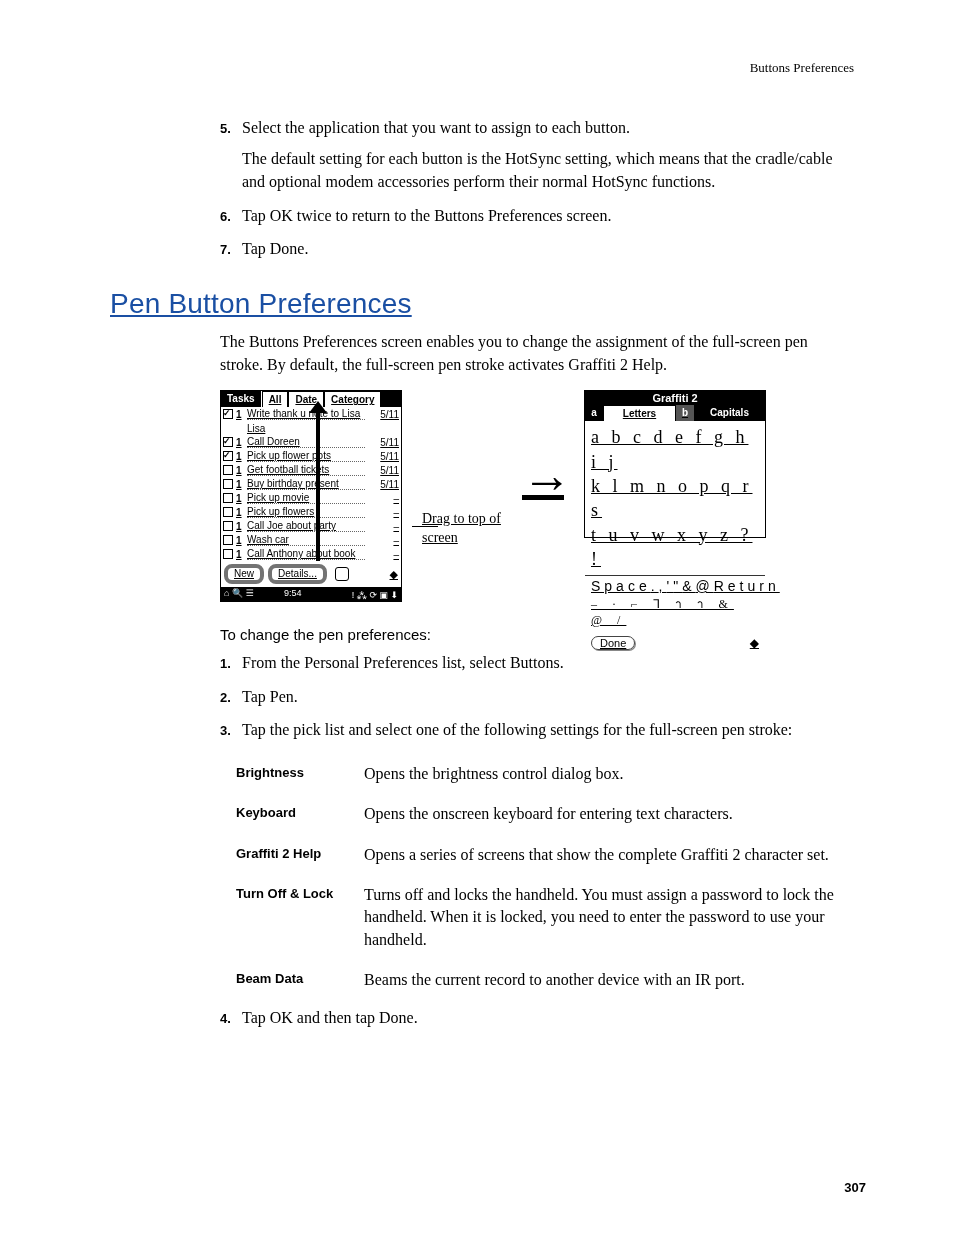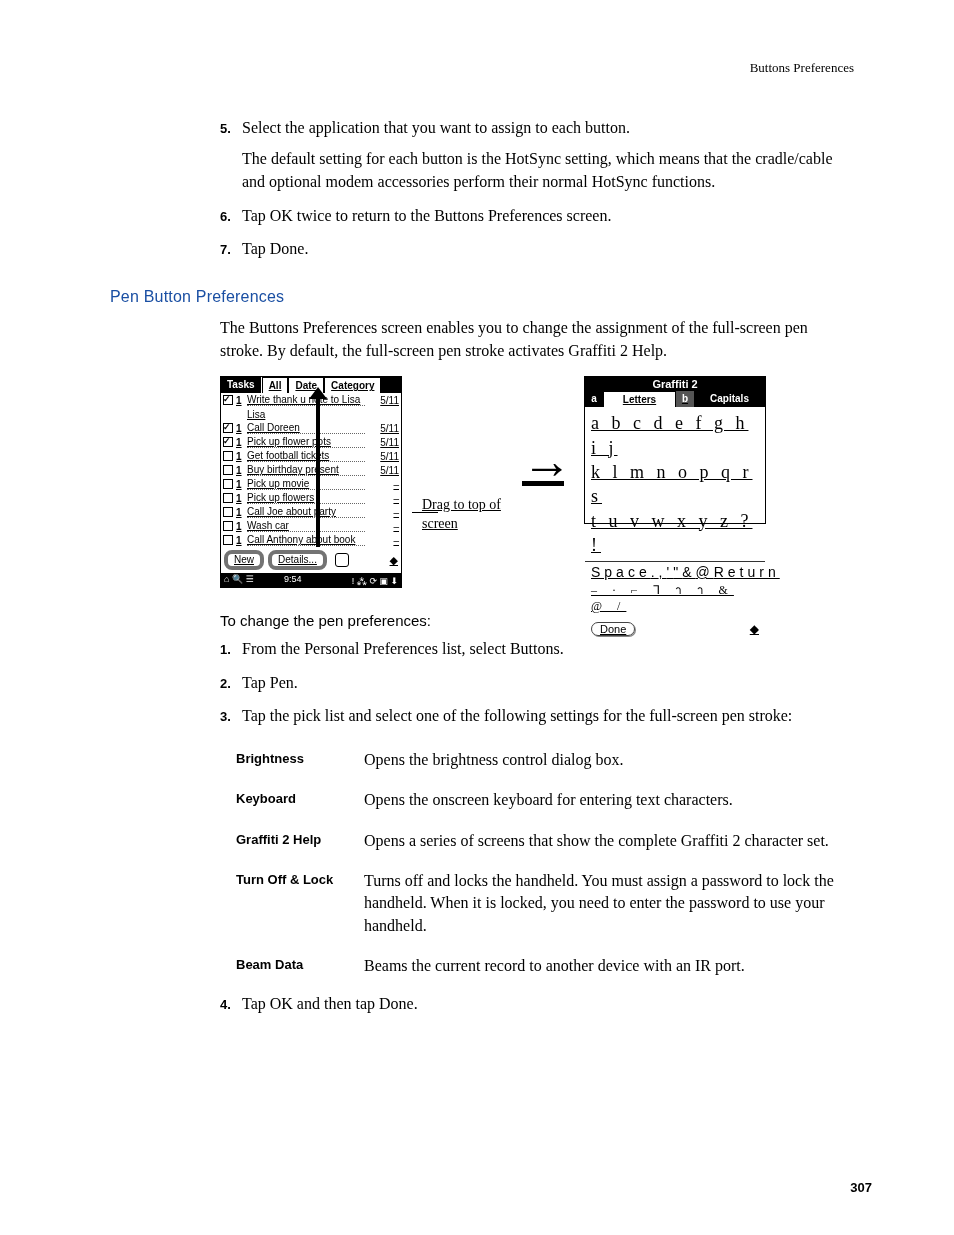--- a/index.html
+++ b/index.html
@@ -47,25 +47,26 @@
   }
   ol.steps > li > .body {
     flex: 1;
   }
   .sub-para {
     margin-top: 8px;
   }
   h2.section {
     font-family: Arial, Helvetica, sans-serif;
     font-weight: 500;
-    font-size: 16px;
+    font-size: 28px;
     color: #1a4fa3;
     margin: 28px 0 10px 0;
     letter-spacing: 0.2px;
     font-stretch: condensed;
+    text-decoration: underline;
   }
   .body-para {
     font-size: 16px;
     line-height: 1.45;
     margin-bottom: 10px;
   }
   .sub-heading {
     font-family: Arial, Helvetica, sans-serif;
     font-size: 15px;
     font-weight: 500;
@@ -200,21 +201,21 @@
     padding-top:2px;
   }
   .opt-desc {
     flex: 1;
     font-size: 16px;
     line-height: 1.4;
   }
   .page-num {
     position: absolute;
     bottom: 40px;
-    right: 82px;
+    right: 88px;
     font-family: Arial, Helvetica, sans-serif;
     font-weight: bold;
     font-size: 13px;
   }
 </style>
 </head>
 <body>
 
 <div class="page">
   <div class="running-head">Buttons Preferences</div>

